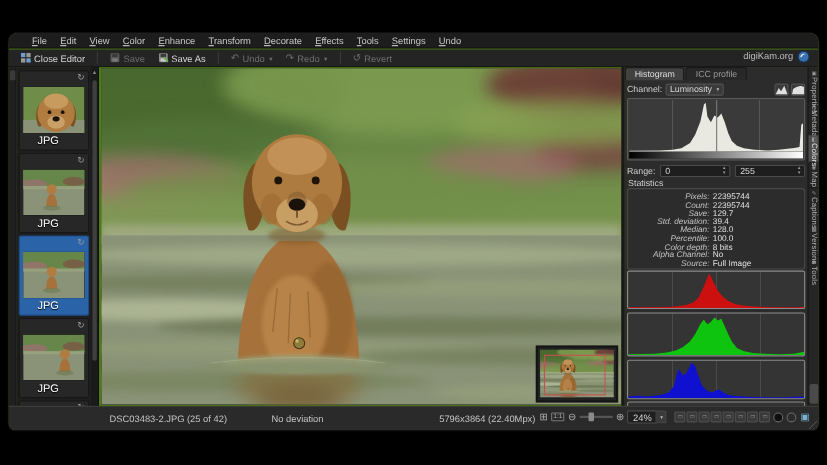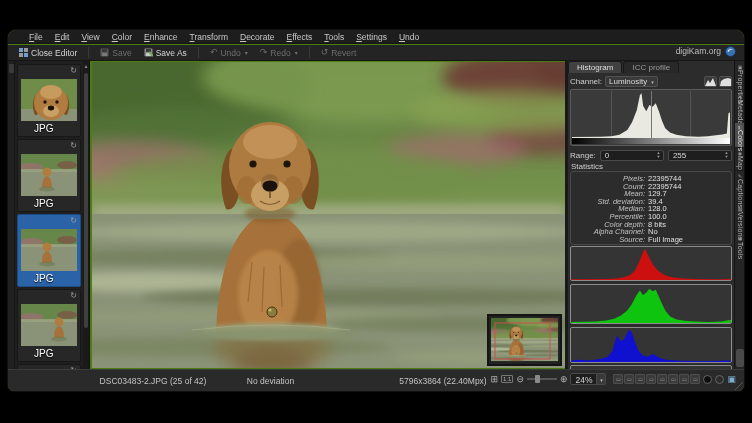--- a/index.html
+++ b/index.html
@@ -464,21 +464,21 @@
         <div id="stats-box">
             <div class="stats-row">
               <span class="lab">Pixels:</span>
               <span class="val">22395744</span>
             </div>
             <div class="stats-row">
               <span class="lab">Count:</span>
               <span class="val">22395744</span>
             </div>
             <div class="stats-row">
-              <span class="lab">Mean:</span>
+              <span class="lab">Save:</span>
               <span class="val">129.7</span>
             </div>
             <div class="stats-row">
               <span class="lab">Std. deviation:</span>
               <span class="val">39.4</span>
             </div>
             <div class="stats-row">
               <span class="lab">Median:</span>
               <span class="val">128.0</span>
             </div>

